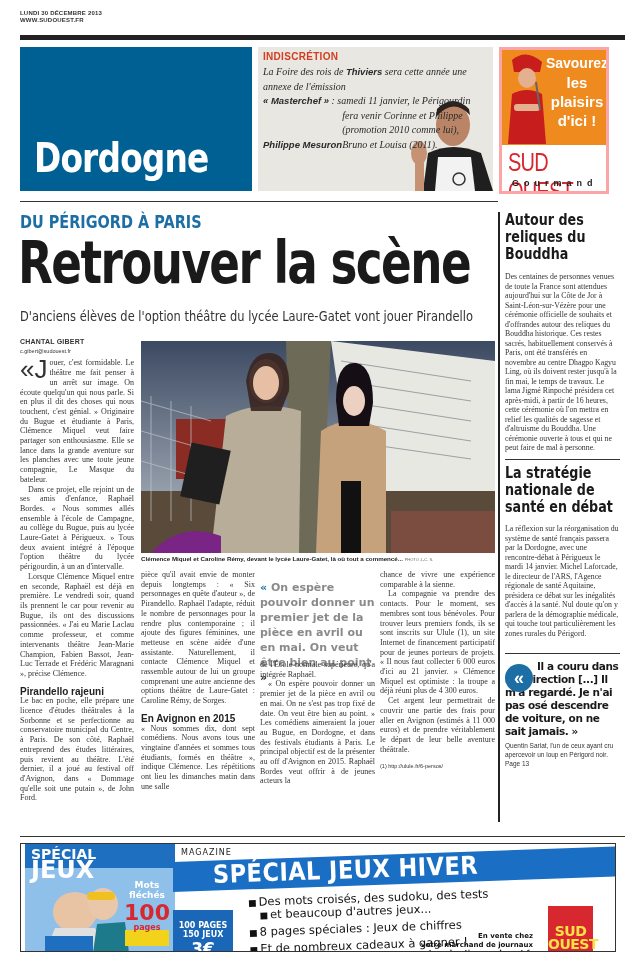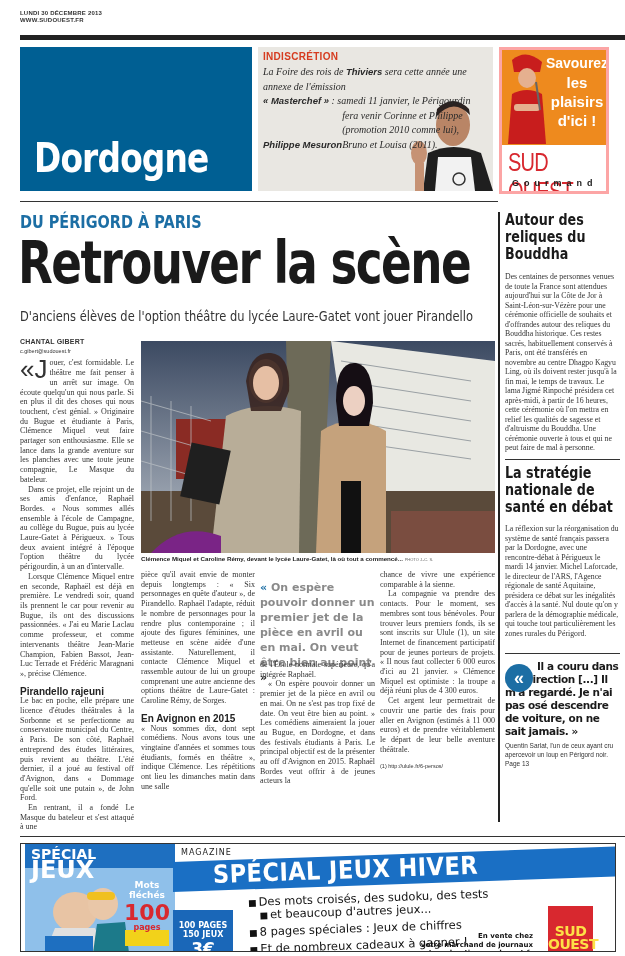--- a/index.html
+++ b/index.html
@@ -130,21 +130,20 @@
 <div class="abs deck">D'anciens élèves de l'option théâtre du lycée Laure-Gatet vont jouer Pirandello</div>
 
 <div class="abs col" style="left:20px; top:337px; width:114px;">
   <div class="byline">CHANTAL GIBERT</div>
   <div class="email">c.gibert@sudouest.fr</div>
   <p class="noind"><span class="dropq">«J</span><span>ouer, c'est formidable. Le théâtre me fait penser à un arrêt sur image. On écoute quelqu'un qui nous parle. Si en plus il dit des choses qui nous touchent, c'est génial. » Originaire du Bugue et étudiante à Paris, Clémence Miquel veut faire partager son enthousiasme. Elle se lance dans la grande aventure sur les planches avec une toute jeune compagnie, Le Masque du bateleur.</span></p>
   <p>Dans ce projet, elle rejoint un de ses amis d'enfance, Raphaël Bordes. « Nous sommes allés ensemble à l'école de Campagne, au collège du Bugue, puis au lycée Laure-Gatet à Périgueux. » Tous deux avaient intégré à l'époque l'option théâtre du lycée périgourdin, à un an d'intervalle.</p>
   <p>Lorsque Clémence Miquel entre en seconde, Raphaël est déjà en première. Le vendredi soir, quand ils prennent le car pour revenir au Bugue, ils ont des discussions passionnées. « J'ai eu Marie Laclau comme professeur, et comme intervenants théâtre Jean-Marie Champion, Fabien Bassot, Jean-Luc Terrade et Frédéric Maragnani », précise Clémence.</p>
   <h4>Pirandello rajeuni</h4>
   <p class="noind">Le bac en poche, elle prépare une licence d'études théâtrales à la Sorbonne et se perfectionne au conservatoire municipal du Centre, à Paris. De son côté, Raphaël entreprend des études littéraires, puis revient au théâtre. L'été dernier, il a joué au festival off d'Avignon, dans « Dommage qu'elle soit une putain », de John Ford.</p>
-  <p>En rentrant, il a fondé Le Masque du bateleur et s'est attaqué à une</p>
 </div>
 
 <div class="abs photo">
   <svg width="354" height="212" viewBox="0 0 354 212">
     <defs>
       <linearGradient id="sky" x1="0" y1="0" x2="0" y2="1">
         <stop offset="0" stop-color="#3c4a62"></stop>
           <stop offset="1" stop-color="#b9c0c9"></stop>
       </linearGradient>
     </defs>

